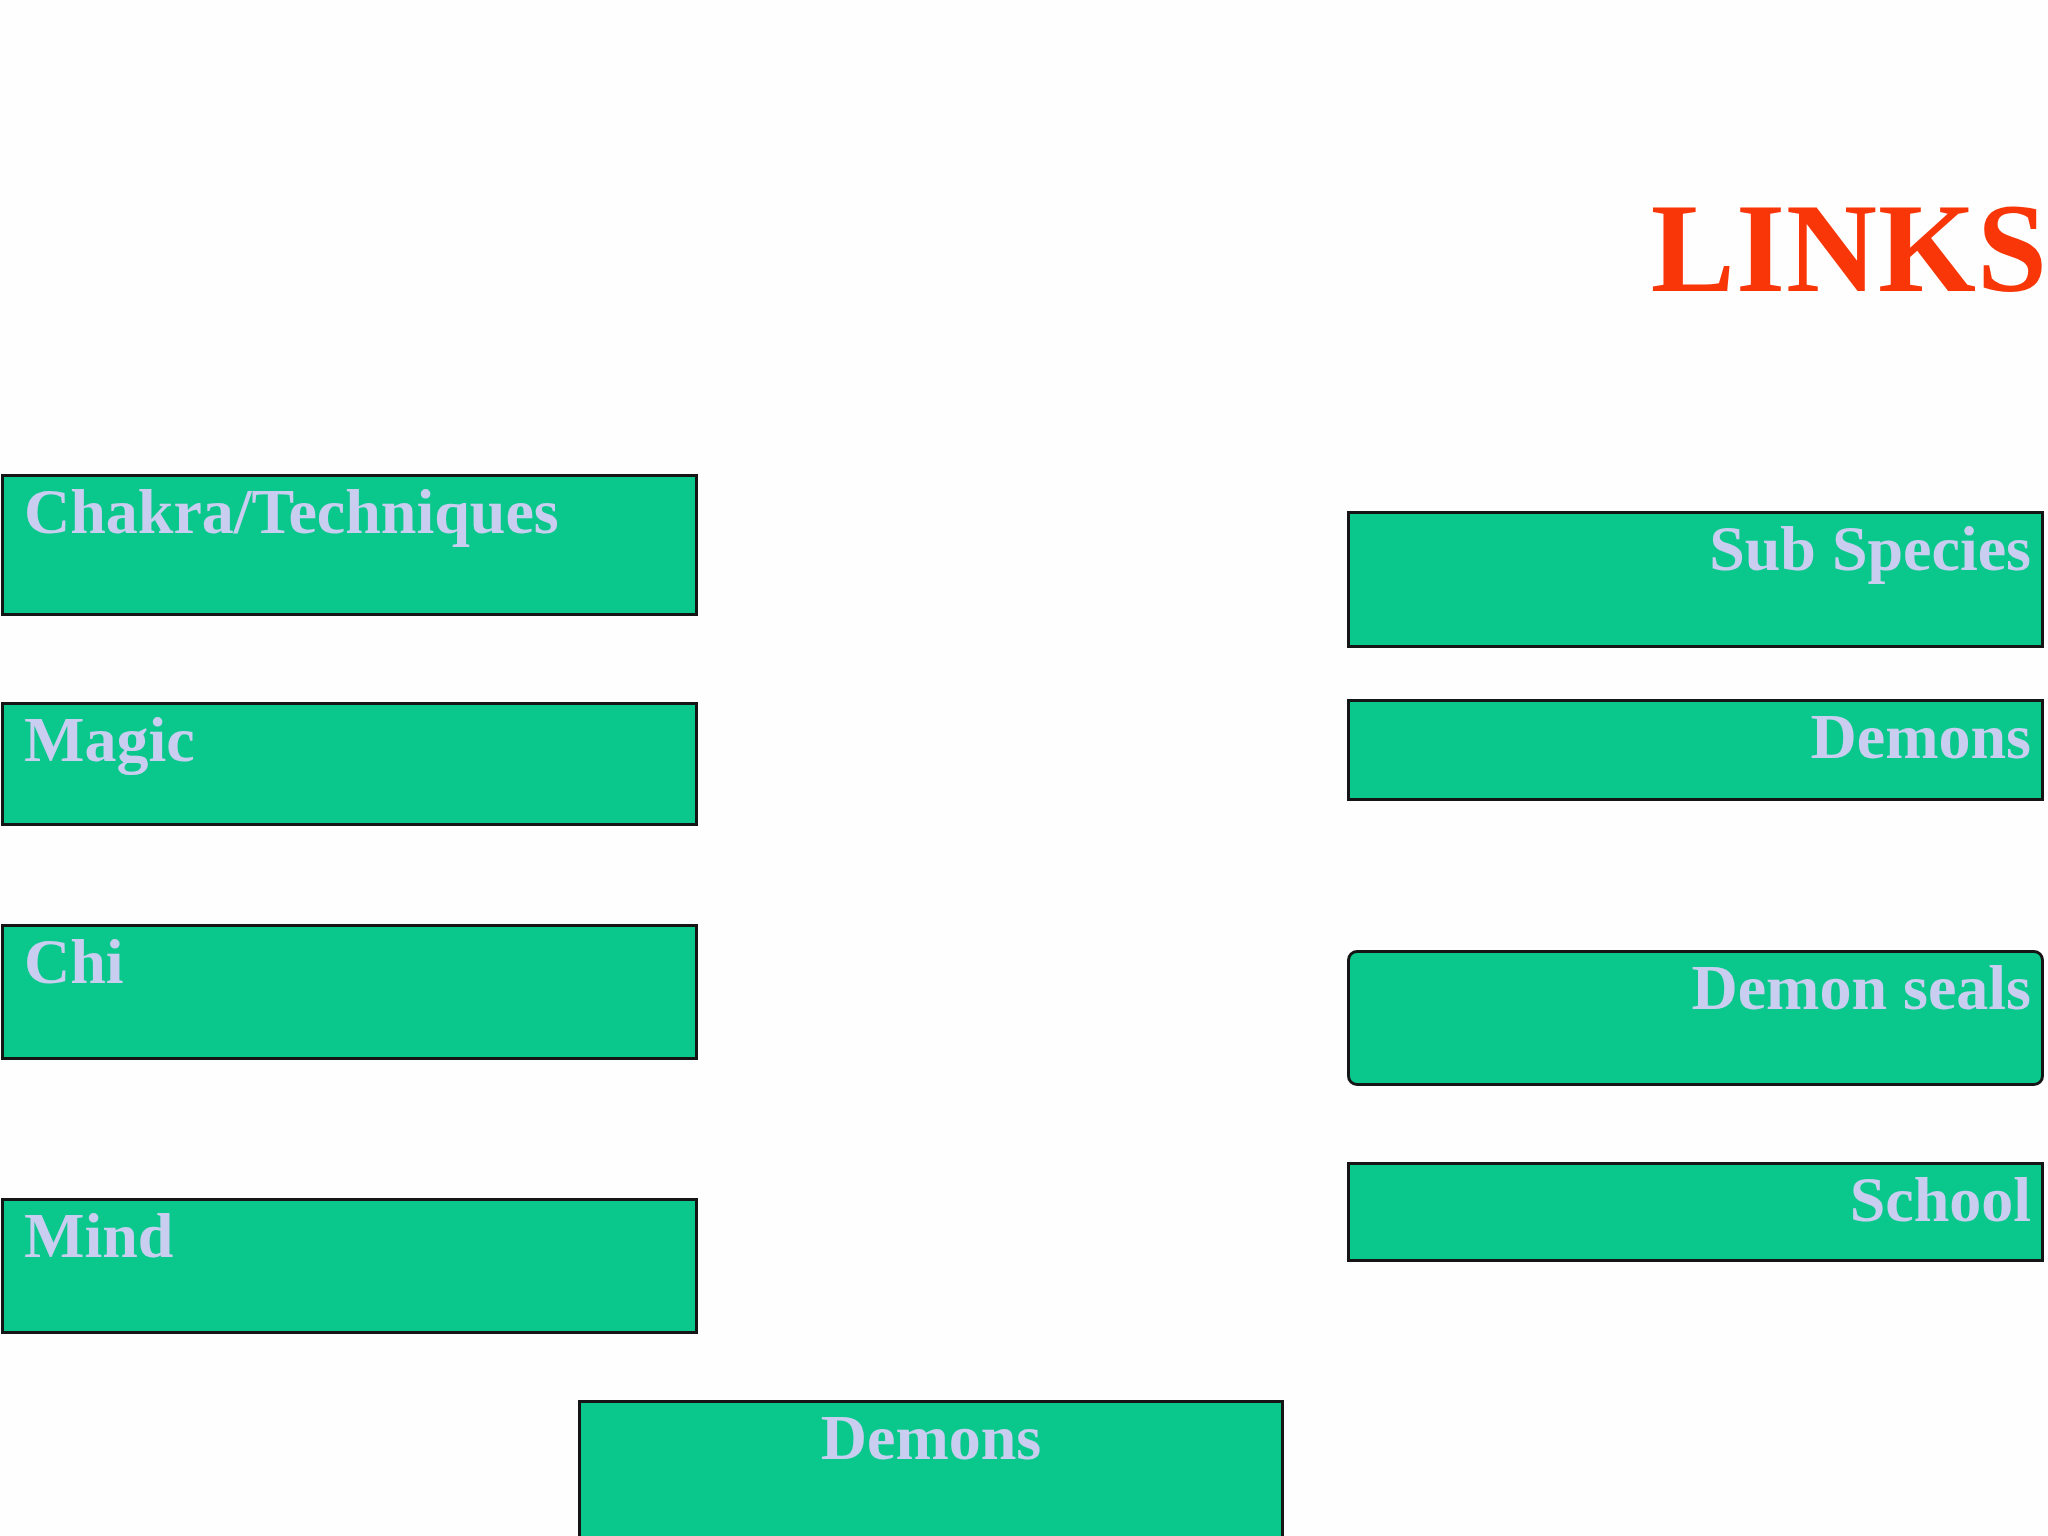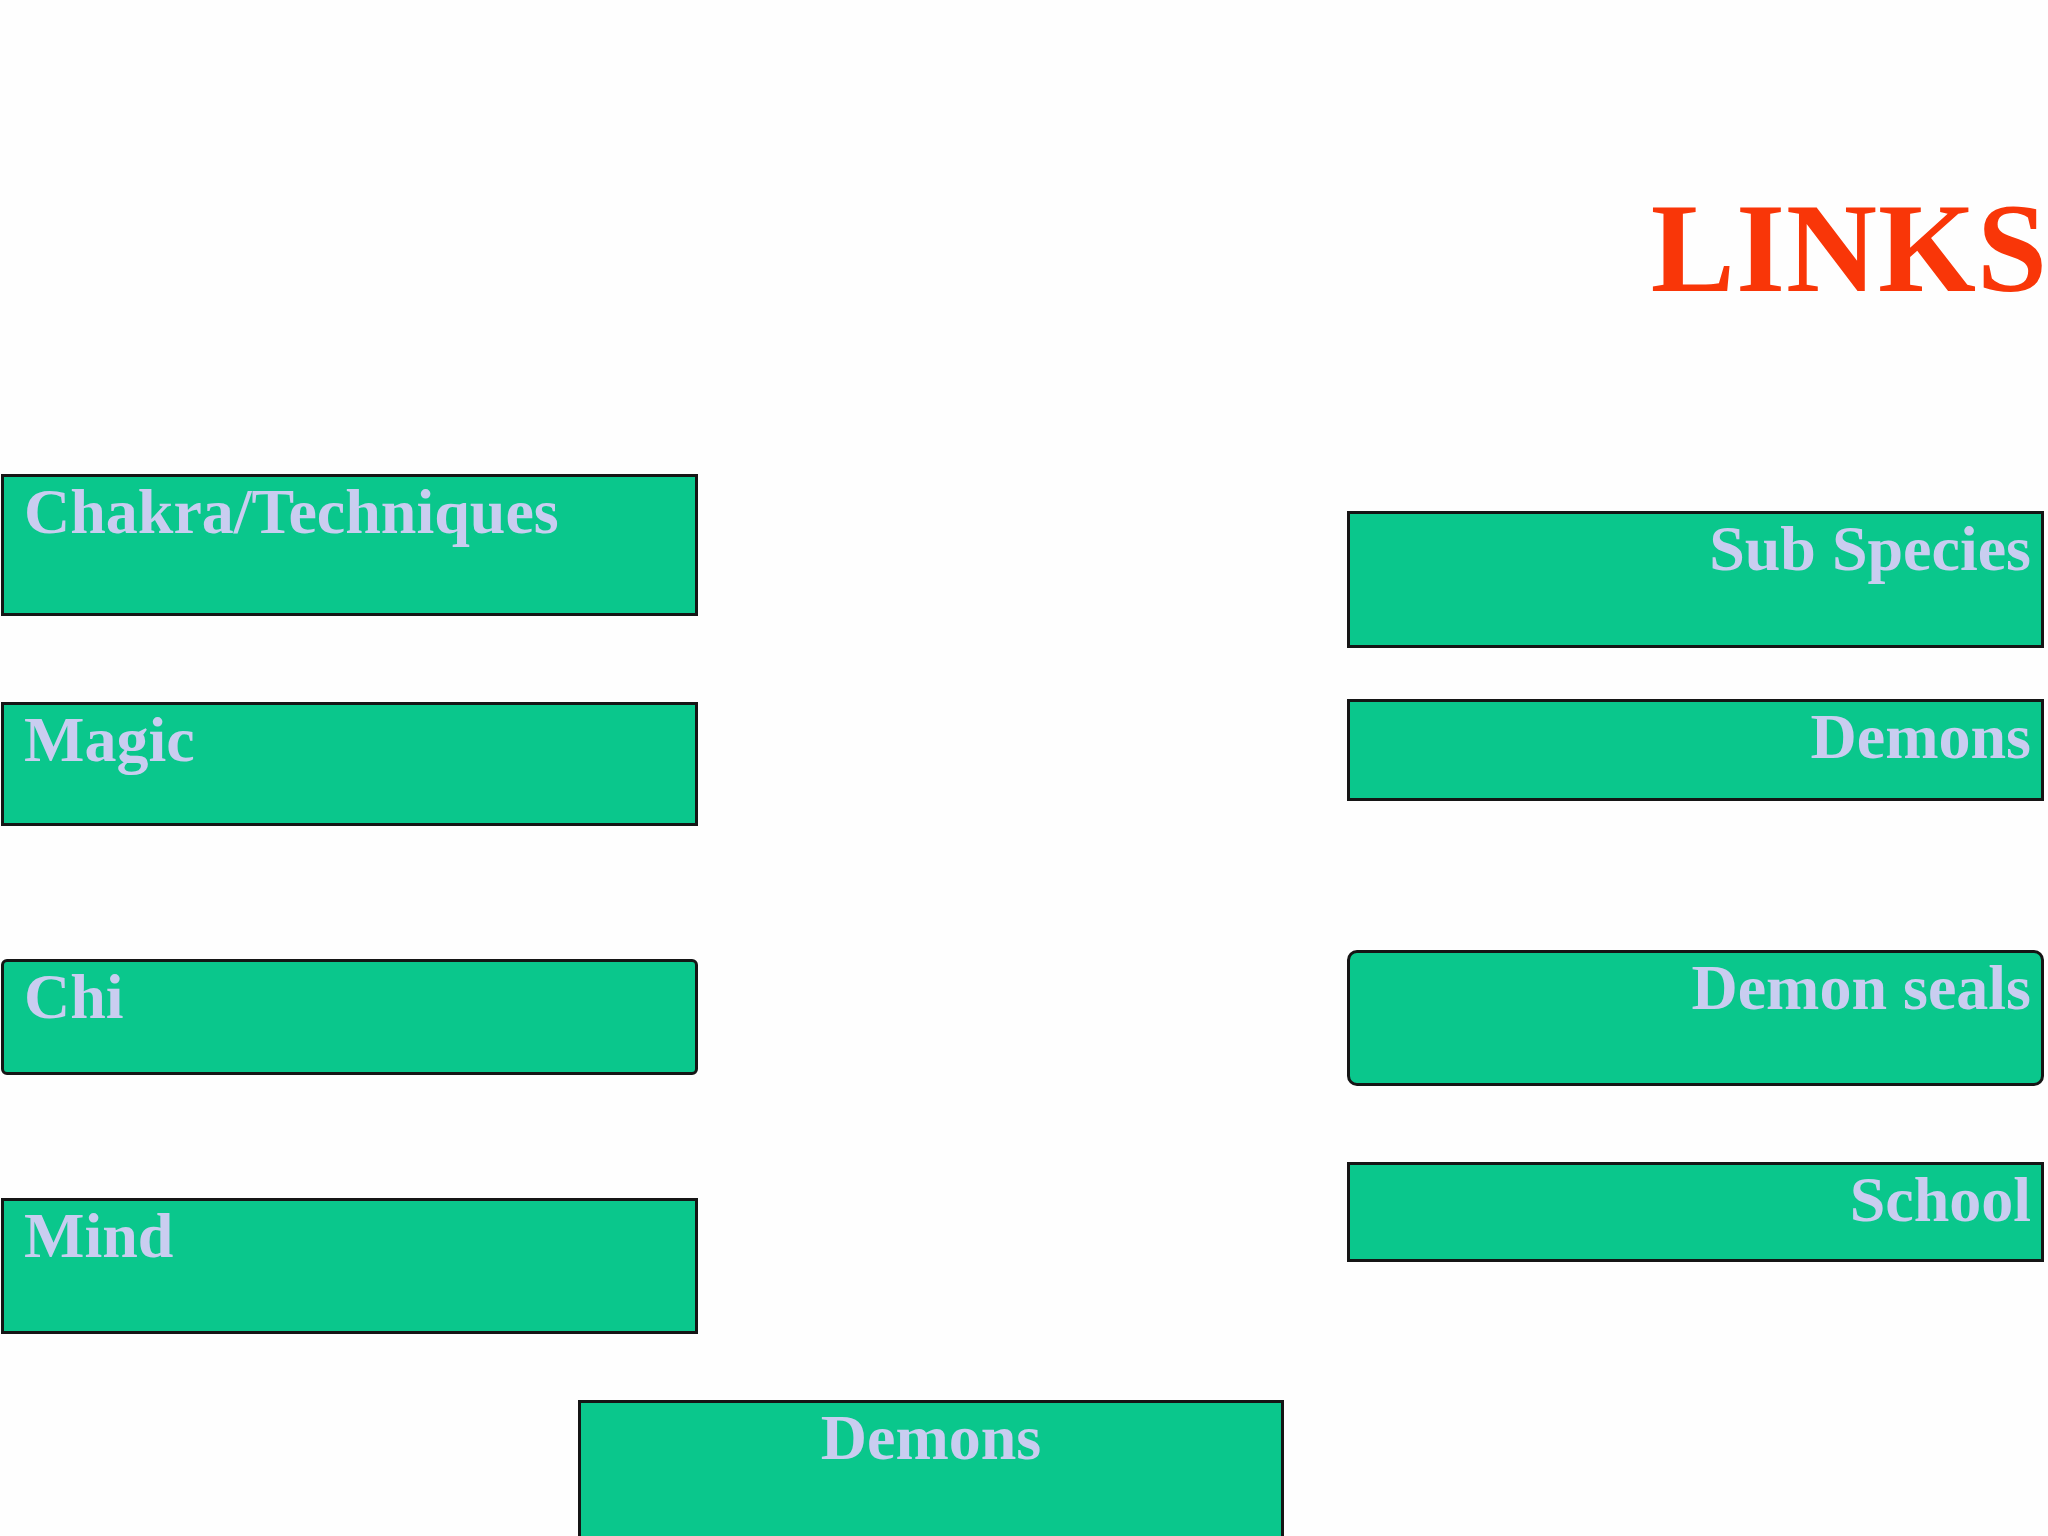--- a/index.html
+++ b/index.html
@@ -56,21 +56,21 @@
     padding-right: 10px;
   }
   .bottom-box {
     left: 578px;
     width: 706px;
     justify-content: center;
   }
   
   #box-chakra      { top: 474px;  height: 142px; }
   #box-magic       { top: 702px;  height: 124px; }
-  #box-chi         { top: 959px;  height: 116px; border-radius: 6px; }
+  #box-chi         { top: 924px;  height: 136px; }
   #box-mind        { top: 1198px; height: 136px; }
   #box-subspecies  { top: 511px;  height: 137px; }
   #box-demons      { top: 699px;  height: 102px; }
   #box-demonseals  { top: 950px;  height: 136px; border-radius: 10px; }
   #box-school      { top: 1162px; height: 100px; }
   #box-exams       { top: 1400px; height: 158px; }
 </style>
 </head>
 <body>
 

